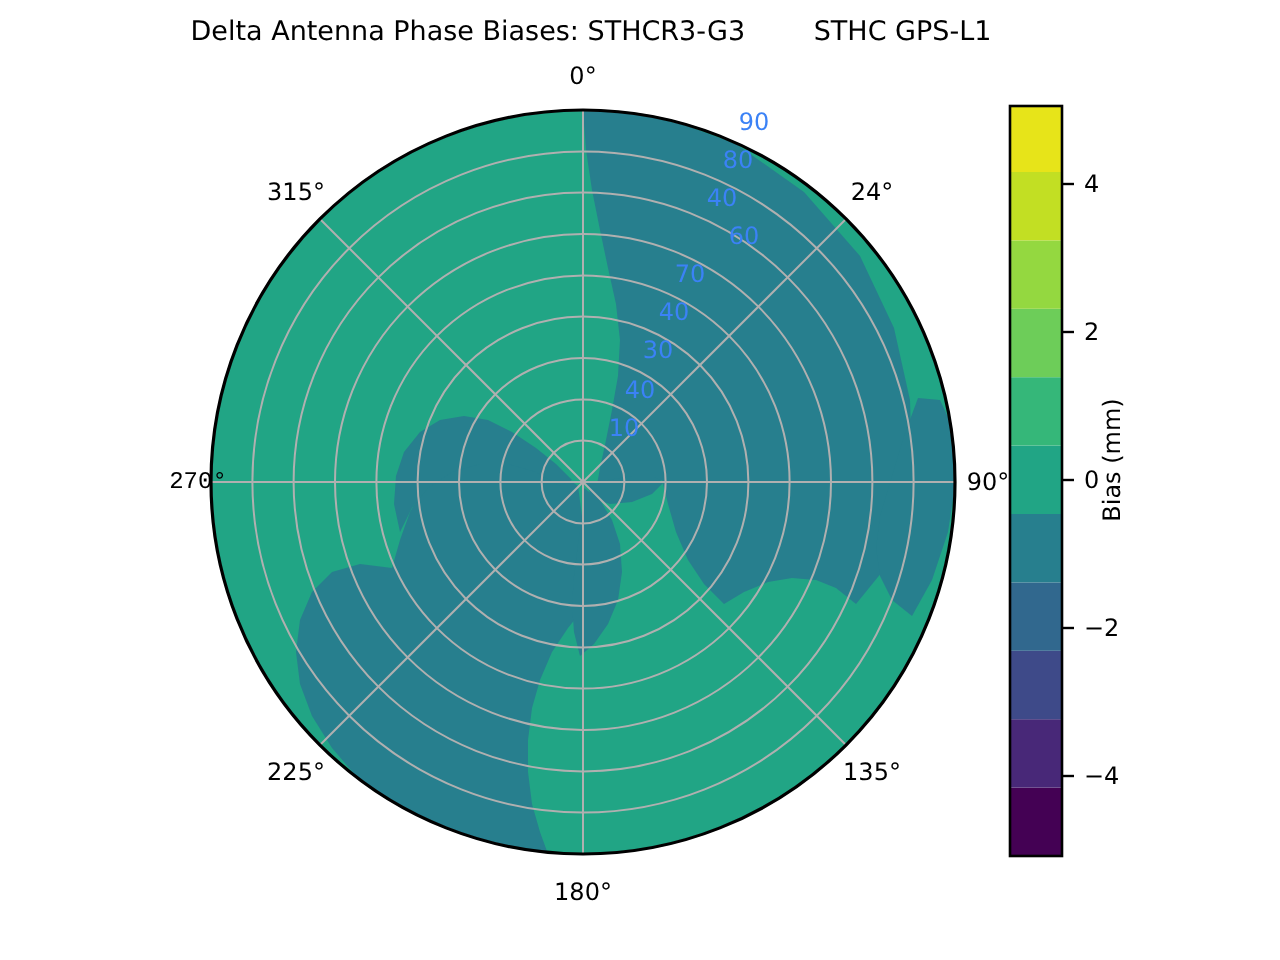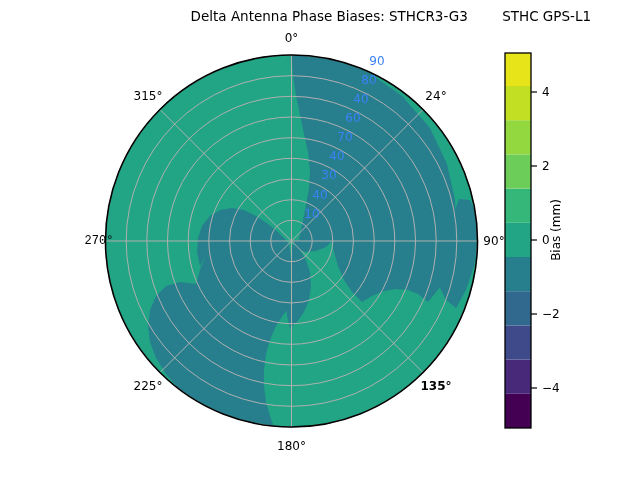--- a/index.html
+++ b/index.html
@@ -7,21 +7,21 @@
     width:640px;height:480px;
     background:#ffffff;
     font-family:"DejaVu Sans","Liberation Sans",sans-serif;
     overflow:hidden;
     position:relative;
   }
   #figure{position:absolute;left:0;top:0;width:640px;height:480px;}
   .fig-title{
     position:absolute;
     left:0;top:8px;width:591px;
-    text-align:right;
+    text-align:center;
     font-size:13.5px;
     color:#000000;
     white-space:pre;
     letter-spacing:0px;
   }
   #polar-wrap{position:absolute;left:0;top:0;width:500px;height:480px;}
   #polar-svg{position:absolute;left:0;top:0;}
   .az-label{
     position:absolute;
     font-size:12px;
@@ -133,32 +133,32 @@
         <line x1="160.0" y1="109.5" x2="423.0" y2="372.5"></line>
         <line x1="423.0" y1="109.5" x2="160.0" y2="372.5"></line>
       </g>
 
       <circle cx="291.5" cy="241" r="186" fill="none" stroke="#000000" stroke-width="1.6"></circle>
     </svg>
 
     <div class="az-label" style="left:291.5px;top:38px;">0°</div>
     <div class="az-label" style="left:436px;top:96px;">24°</div>
     <div class="az-label" style="left:494px;top:241px;">90°</div>
-    <div class="az-label" style="left:436px;top:386px;font-weight:bold;">135°</div>
+    <div class="az-label" style="left:436px;top:386px;">135°</div>
     <div class="az-label" style="left:291.5px;top:446px;">180°</div>
     <div class="az-label" style="left:148px;top:386px;">225°</div>
     <div class="az-label" style="left:99px;top:241px;font-family:Liberation Mono, monospace;">270°</div>
     <div class="az-label" style="left:148px;top:96px;text-align:center;">315°</div>
 
     <div class="r-label" style="left:312px;top:214px;">10</div>
     <div class="r-label" style="left:320px;top:195px;">40</div>
     <div class="r-label" style="left:329px;top:175px;">30</div>
     <div class="r-label" style="left:337px;top:156px;">40</div>
     <div class="r-label" style="left:345px;top:137px;">70</div>
-    <div class="r-label" style="left:353px;top:118px;">60</div>
+    <div class="r-label" style="left:372px;top:118px;">60</div>
     <div class="r-label" style="left:361px;top:99px;">40</div>
     <div class="r-label" style="left:369px;top:80px;">80</div>
     <div class="r-label" style="left:377px;top:61px;">90</div>
   </div>
 
   <div id="colorbar-wrap">
     <svg id="cb-svg" width="142" height="410">
       <g>
         <rect x="7" y="353.8" width="26" height="34.2" fill="#440154"></rect>
         <rect x="7" y="319.6" width="26" height="34.2" fill="#482878"></rect>

